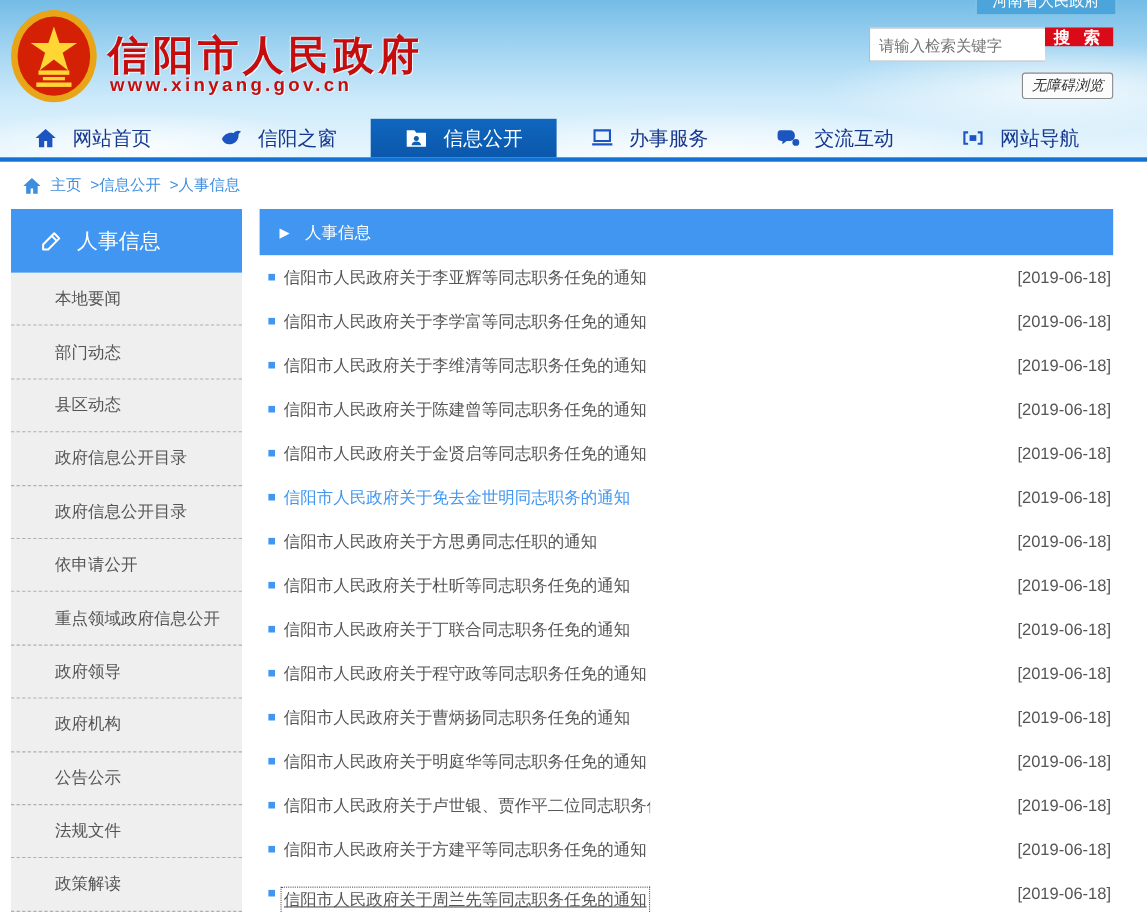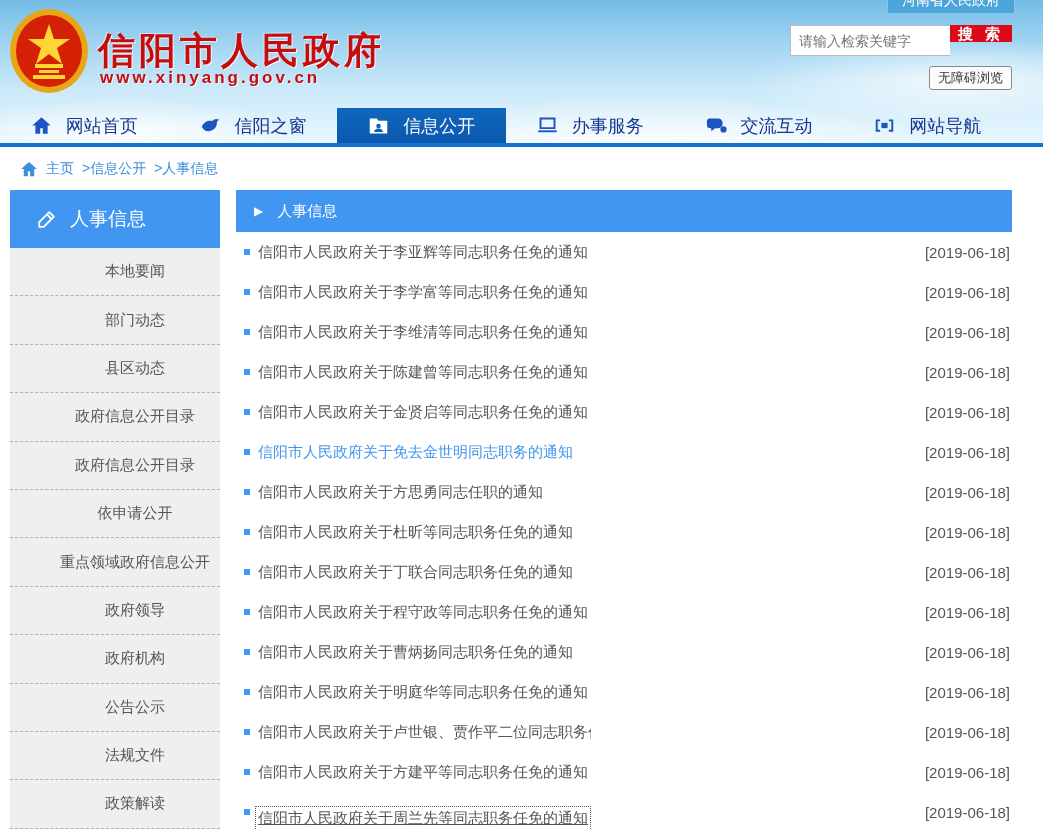--- a/index.html
+++ b/index.html
@@ -38,21 +38,21 @@
     font-family:"Liberation Sans", sans-serif;
   }
   .search-btn {
     width:62px; height:17px; background:#db0a19; color:#fff; border:none;
     font-size:15px; font-weight:bold; letter-spacing:4px; cursor:pointer;
     font-family:"Liberation Sans", sans-serif;
   }
   .access-btn {
     position:absolute; top:66px; right:31px; height:24px; line-height:22px;
     padding:0 8px; background:#fcfcfc; border:1px solid #8a8a8a; border-radius:3px;
-    font-size:13px; color:#333; cursor:pointer;
+    font-size:13px; color:#333; cursor:pointer;font-style:italic;
   }
 
   
   .nav { position:absolute; left:0; right:0; bottom:0; height:39px;
          border-bottom:4px solid #1273d4; }
   .nav-inner { width:1012px; height:35px; display:flex; }
   .nav-item {
     flex:1; display:flex; align-items:center; justify-content:center; gap:14px;
     font-size:18px; color:#16378f; cursor:pointer; height:35px;
   }
@@ -73,21 +73,21 @@
 
   .sidebar { position:absolute; left:10px; top:0; width:210px; }
   .sidebar-header {
     height:58px; background:#4096f0; color:#fff; display:flex; align-items:center;
     padding-left:26px; gap:12px; font-size:19px;
   }
   .sidebar-header .picon { width:22px; height:22px; }
   .sidebar ul { list-style:none; background:#efefef; }
   .sidebar li {
     height:48.4px; display:flex; align-items:center; padding-left:40px;
-    font-size:15px; color:#555; border-bottom:1px dashed #b0b0b0; cursor:pointer;justify-content:center;
+    font-size:15px; color:#555; border-bottom:1px dashed #b0b0b0; cursor:pointer;
   }
 
   .main { position:absolute; left:236px; top:0; width:776px; }
   .main-header {
     height:42px; background:#4096f0; color:#fff; display:flex; align-items:center;
     padding-left:18px; gap:14px; font-size:15px;
   }
   .main-header .tri { font-size:12px; }
   .article-list { list-style:none; }
   .article-list li {

